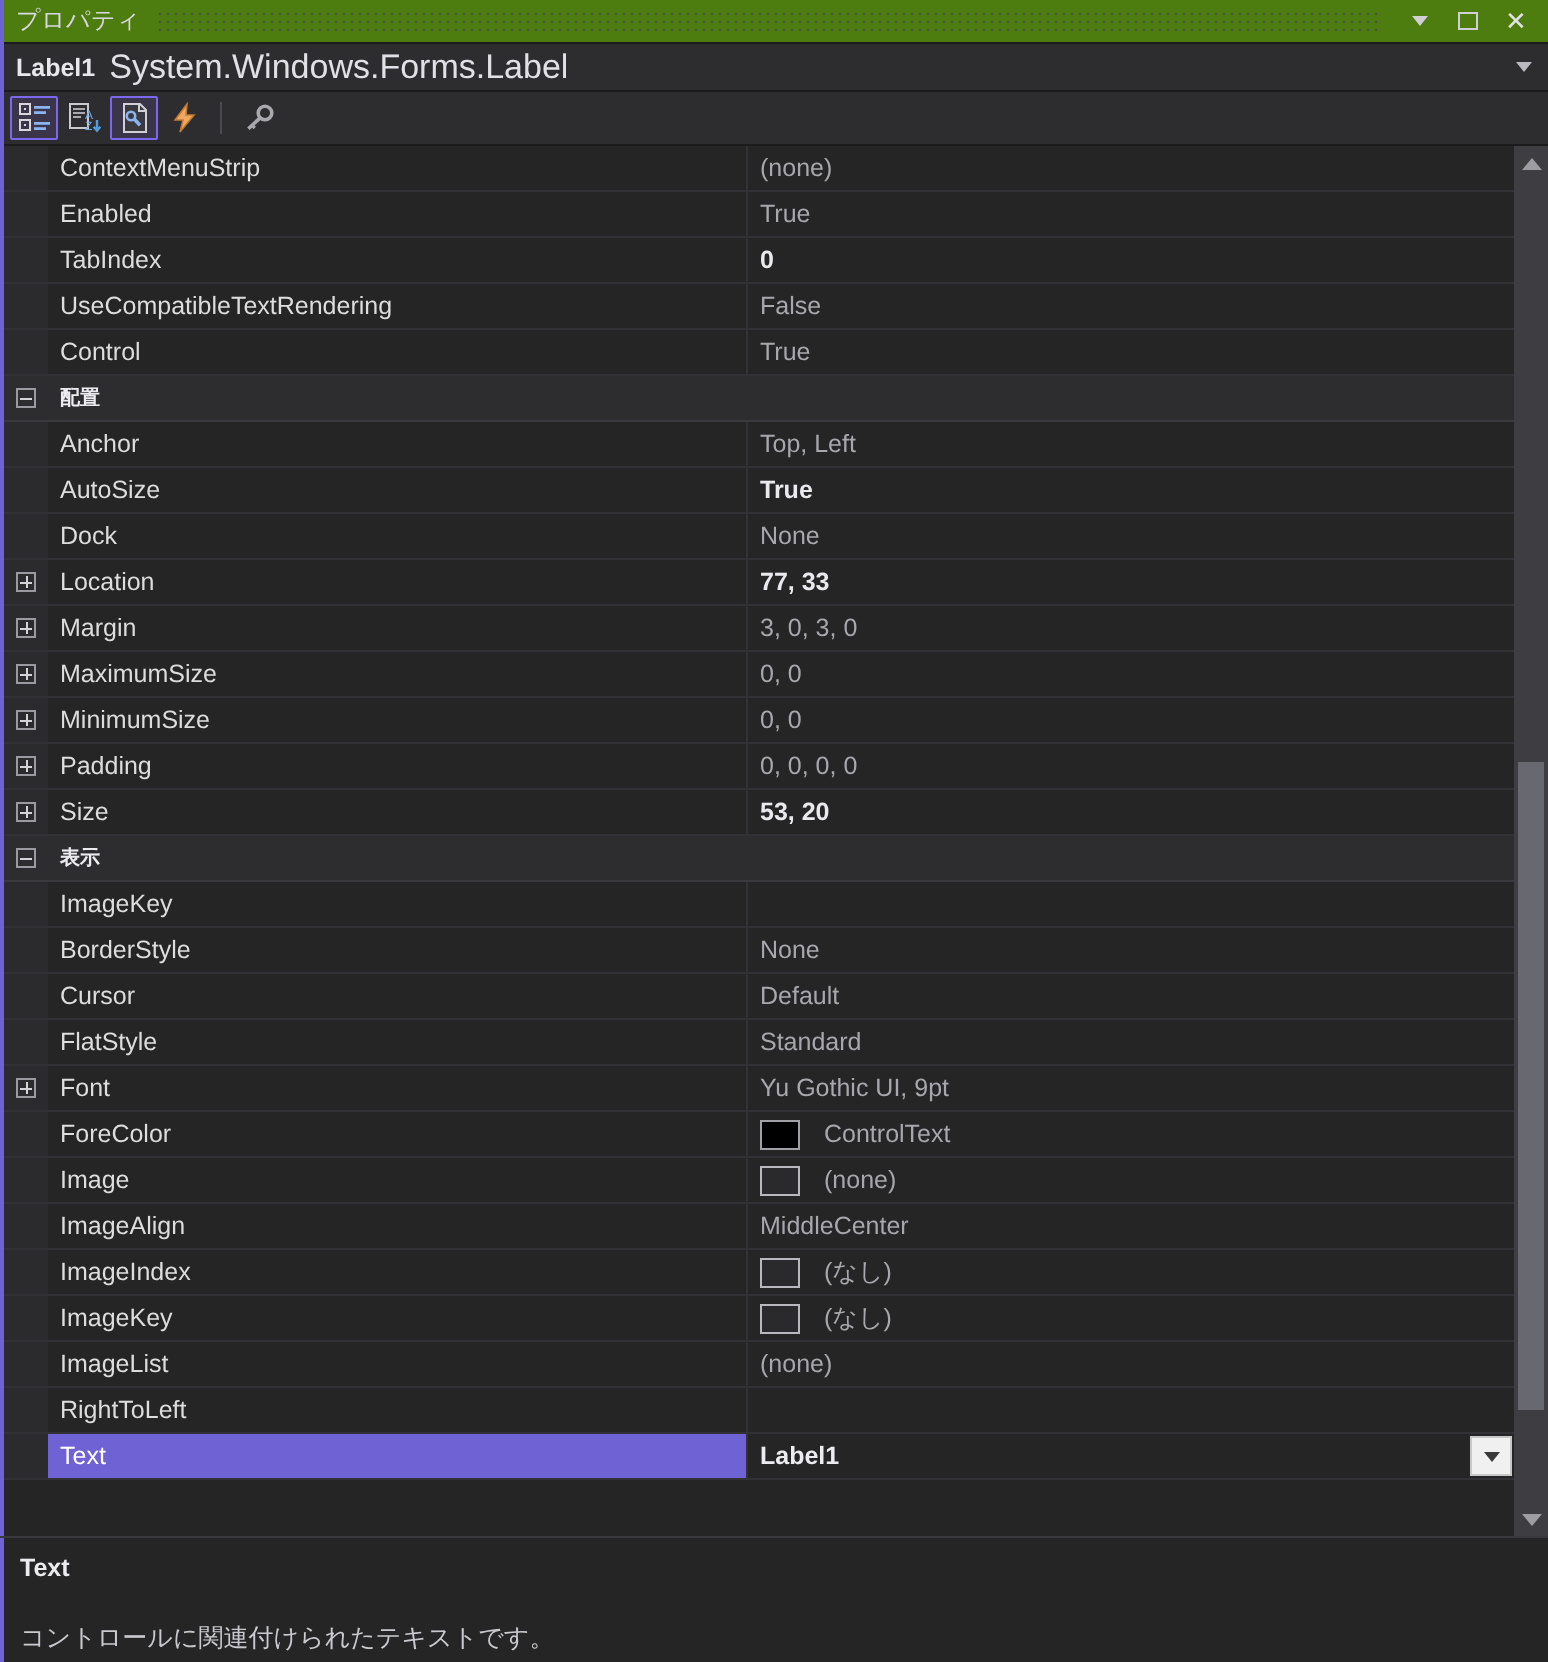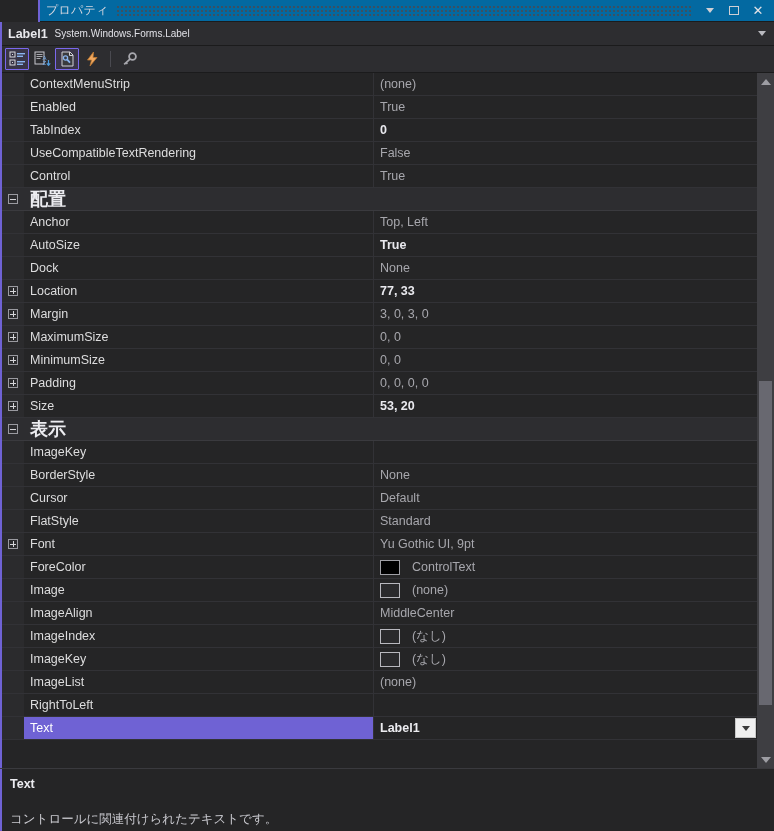--- a/index.html
+++ b/index.html
@@ -12,25 +12,24 @@
   #root {
     width: 774px; height: 831px;
     position: relative;
     background: #252526;
     display: flex; flex-direction: column;
   }
 
   
   .titlebar {
     height: 22px; min-height: 22px;
-    background: #0369a1;
+    background: #4d7c0f;
     display: flex; align-items: center;
     border-bottom: 1px solid #1b1b1c;
     position: relative;
-    margin-left: 38px;
   }
   .title-accent {
     position: absolute; left: 0; top: 0; width: 2px; height: 22px;
     background: #6f62d4;
   }
   .title-text {
     color: #d8d8e0; font-size: 12px;
     padding-left: 8px; white-space: nowrap;
     letter-spacing: 0.2px;
   }
@@ -67,21 +66,21 @@
   }
   .objrow-accent {
     position: absolute; left: 0; top: 0; width: 2px; height: 24px;
     background: #6f62d4;
   }
   .obj-name {
     color: #e8e8ec; font-size: 12.5px; font-weight: bold;
     padding-left: 8px;
   }
   .obj-type {
-    color: #e0e0e6; font-size: 10px; padding-left: 7px;
+    color: #e0e0e6; font-size: 17px; padding-left: 7px;
   }
   .obj-spacer { flex: 1; }
   .obj-caret {
     width: 0; height: 0; margin-right: 8px;
     border-left: 4px solid transparent; border-right: 4px solid transparent;
     border-top: 5px solid #b9b9bf;
   }
 
   
   .toolbar {
@@ -157,21 +156,21 @@
   }
   .valcell.bold { color: #e9e9ee; font-weight: bold; }
 
   .row.category {
     background: #2d2d30;
     border-bottom: 1px solid #3a3a3e;
   }
   .row.category .gutter { background: #2d2d30; }
   .row.category .catname {
     flex: 1; padding-left: 6px;
-    color: #ececf0; font-size: 18px; font-weight: bold;
+    color: #ececf0; font-size: 10px; font-weight: bold;
   }
   .row.selected .namecell {
     background: #6f62d4; color: #ffffff;
   }
   .row.selected .valcell { color: #ececf0; font-weight: bold; }
 
   .swatch {
     width: 20px; height: 15px; flex: 0 0 20px;
     border: 1px solid #a0a0a6; margin-right: 12px;
   }

